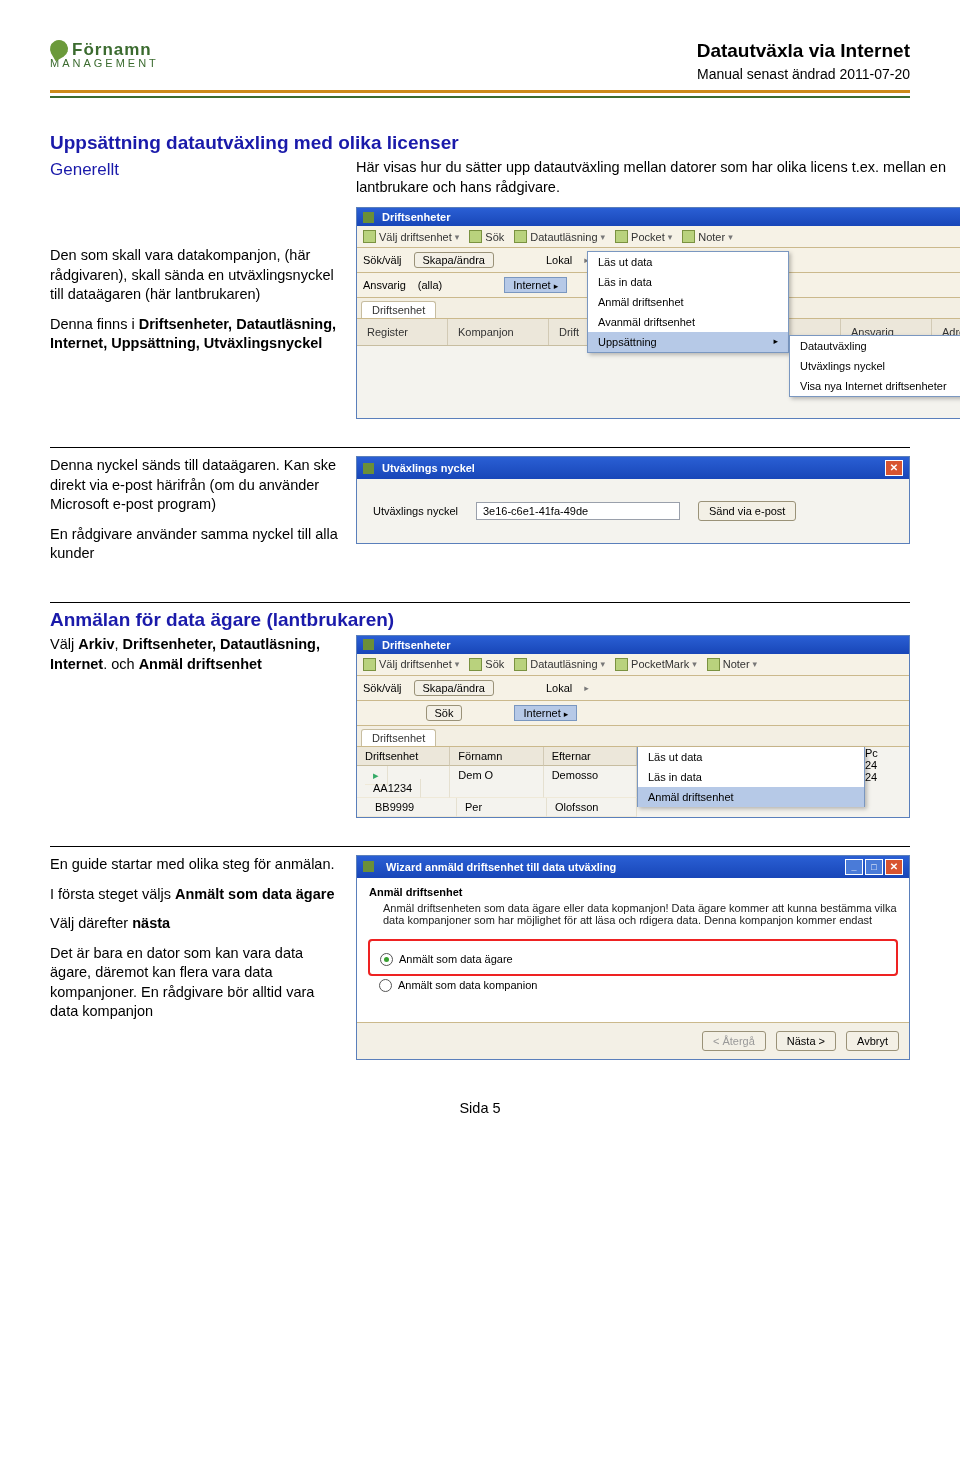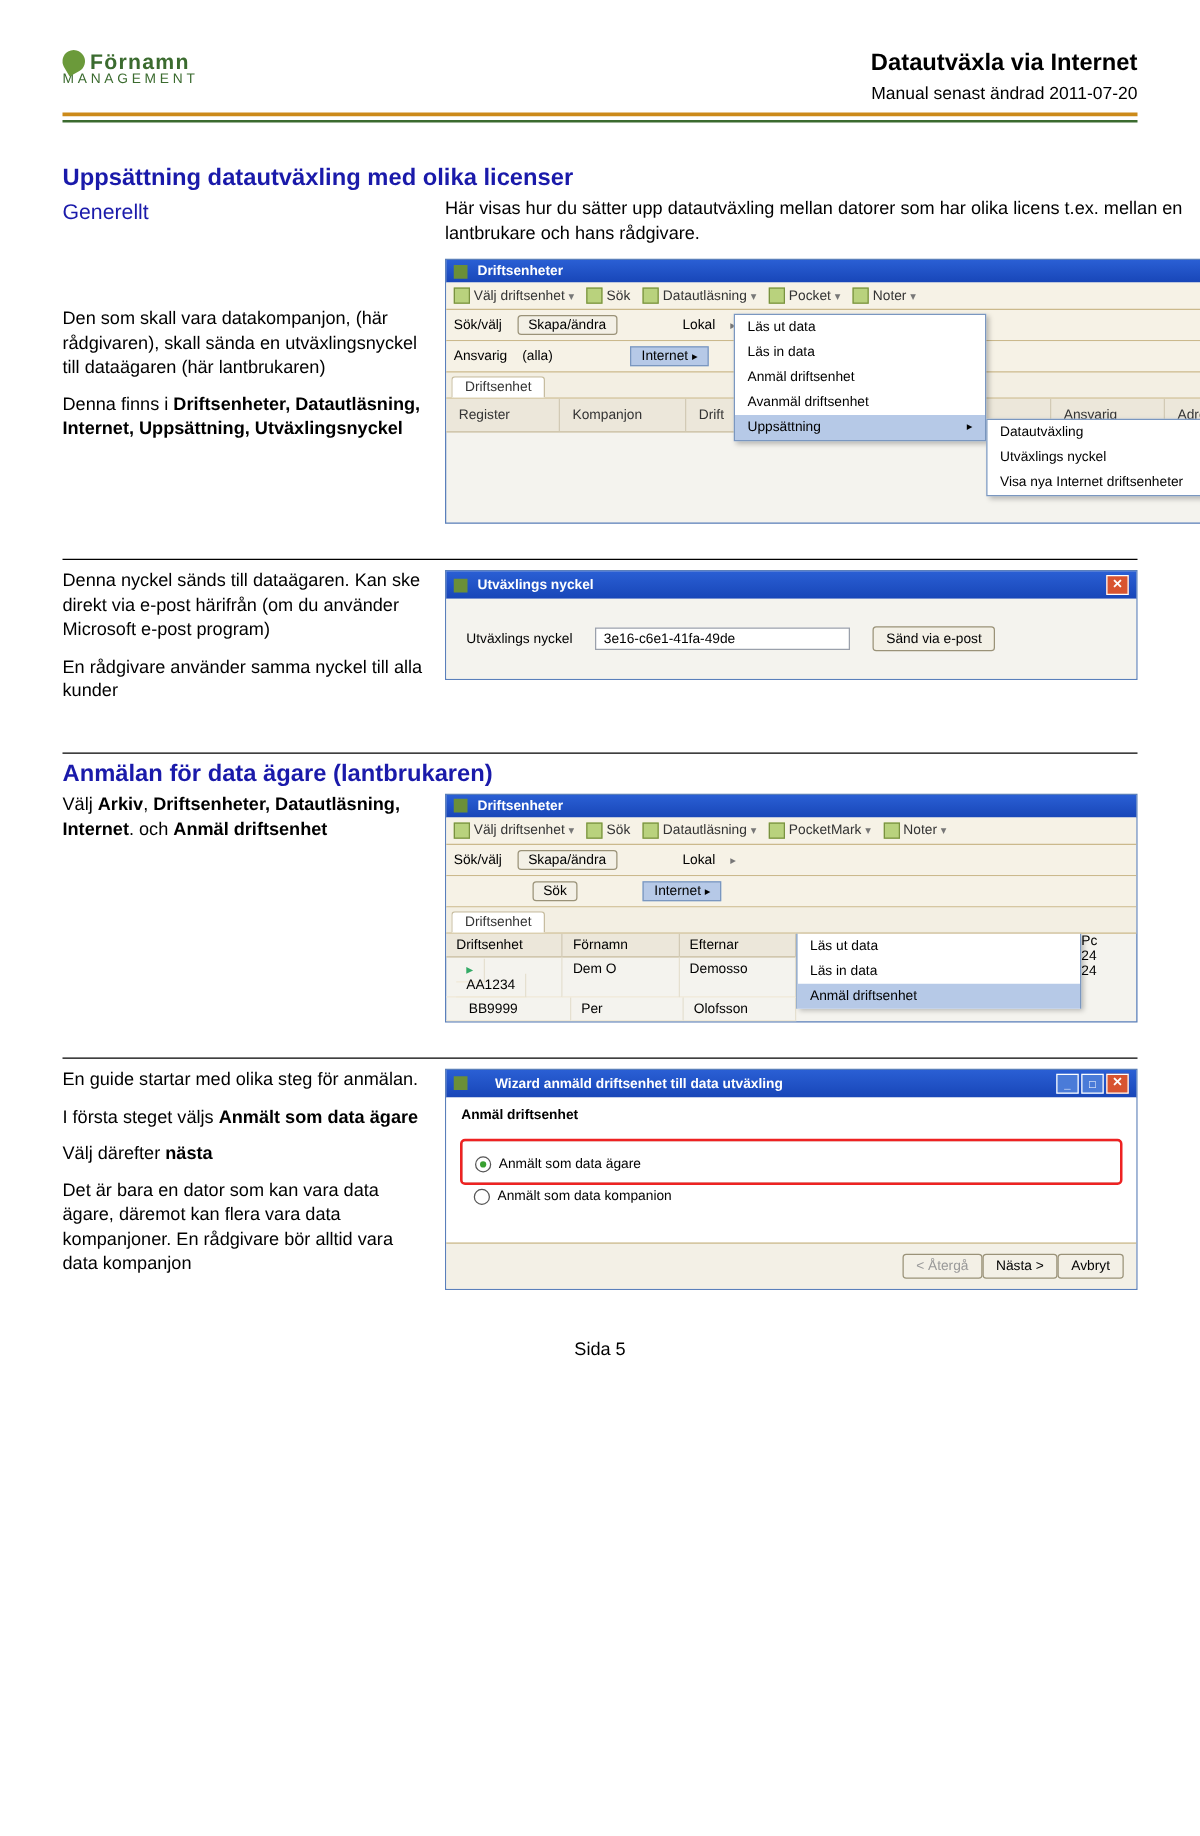--- a/index.html
+++ b/index.html
@@ -60,21 +60,21 @@
   .grid .hdr{background:#ece7da;display:flex;}
   .grid .hdr span{padding:3px 8px;border-right:1px solid #d2cab5;border-bottom:1px solid #c7bda0;font-size:11px;flex:1;}
   .grid .row{display:flex;}
   .grid .row span{flex:1;padding:3px 8px;border-right:1px solid #e5e0d0;border-bottom:1px solid #efe9d8;font-size:11px;}
   .wizard-body{background:#fff;padding:8px 12px 26px 12px;}
   .group{border:1px solid #bdb8a9;border-radius:3px;padding:14px 10px;margin-top:8px;position:relative;}
   .group.redsel{outline:2px solid #e22;outline-offset:-1px;}
   .radio{display:flex;align-items:center;gap:6px;font-size:11px;margin:4px 0;}
   .radio .rcirc{width:11px;height:11px;border:1px solid #555;border-radius:50%;display:inline-flex;align-items:center;justify-content:center;}
   .radio .rcirc.on::after{content:"";width:5px;height:5px;background:#38a030;border-radius:50%;display:block;}
-  .wiz-btns{display:flex;justify-content:flex-end;padding:8px 10px;background:#f3f0e6;border-top:1px solid #cbb98c;}
+  .wiz-btns{display:flex;justify-content:flex-end;gap:10px;padding:8px 10px;background:#f3f0e6;border-top:1px solid #cbb98c;}
   .wiz-btns .btn.disabled{color:#999;}
   .small{font-size:11px;color:#222;}
   .rowicon{width:11px;height:11px;display:inline-block;background:#6b8f38;margin-right:4px;}
 </style>
 </head>
 <body>
 
 <div class="page">
 
   <div class="header">
@@ -296,32 +296,33 @@
   <div class="two-col">
     <div class="left">
       <p class="body">En guide startar med olika steg för anmälan.</p>
       <p class="body"><span>I första steget väljs </span><b>Anmält som data ägare</b></p>
       <p class="body"><span>Välj därefter </span><b>nästa</b></p>
       <p class="body">Det är bara en dator som kan vara data ägare, däremot kan flera vara data kompanjoner. En rådgivare bör alltid vara data kompanjon</p>
     </div>
     <div class="right">
       <div class="appwin">
         <div class="titlebar">
-          <span style="display:flex;align-items:center;gap:18px;">
+          <span style="display:flex;align-items:center;gap:8px;">
               <span class="rowicon"></span>
               <span>Wizard anmäld driftsenhet till data utväxling</span>
             </span>
           <span class="winbtns">
             <span>_</span>
             <span>□</span>
             <span class="close" style="background:#d85430;">✕</span>
           </span>
         </div>
         <div class="wizard-body">
           <div style="font-weight:bold;font-size:11px;">Anmäl driftsenhet</div>
+          <div class="small" style="margin:4px 0 0 14px;">Anmäl driftsenheten som data ägare eller data kopmanjon! Data ägare kommer att kunna bestämma vilka data kompanjoner som har möjlighet för att läsa och rdigera data. Denna kompanjon kommer endast</div>
           <div class="group redsel" style="margin-top:14px;padding:8px 10px 4px 10px;">
             <div class="radio">
                 <span class="rcirc on"></span>
                 <span>Anmält som data ägare</span>
               </div>
           </div>
           <div style="padding:0 10px;">
             <div class="radio">
                 <span class="rcirc"></span>
                 <span>Anmält som data kompanion</span>

